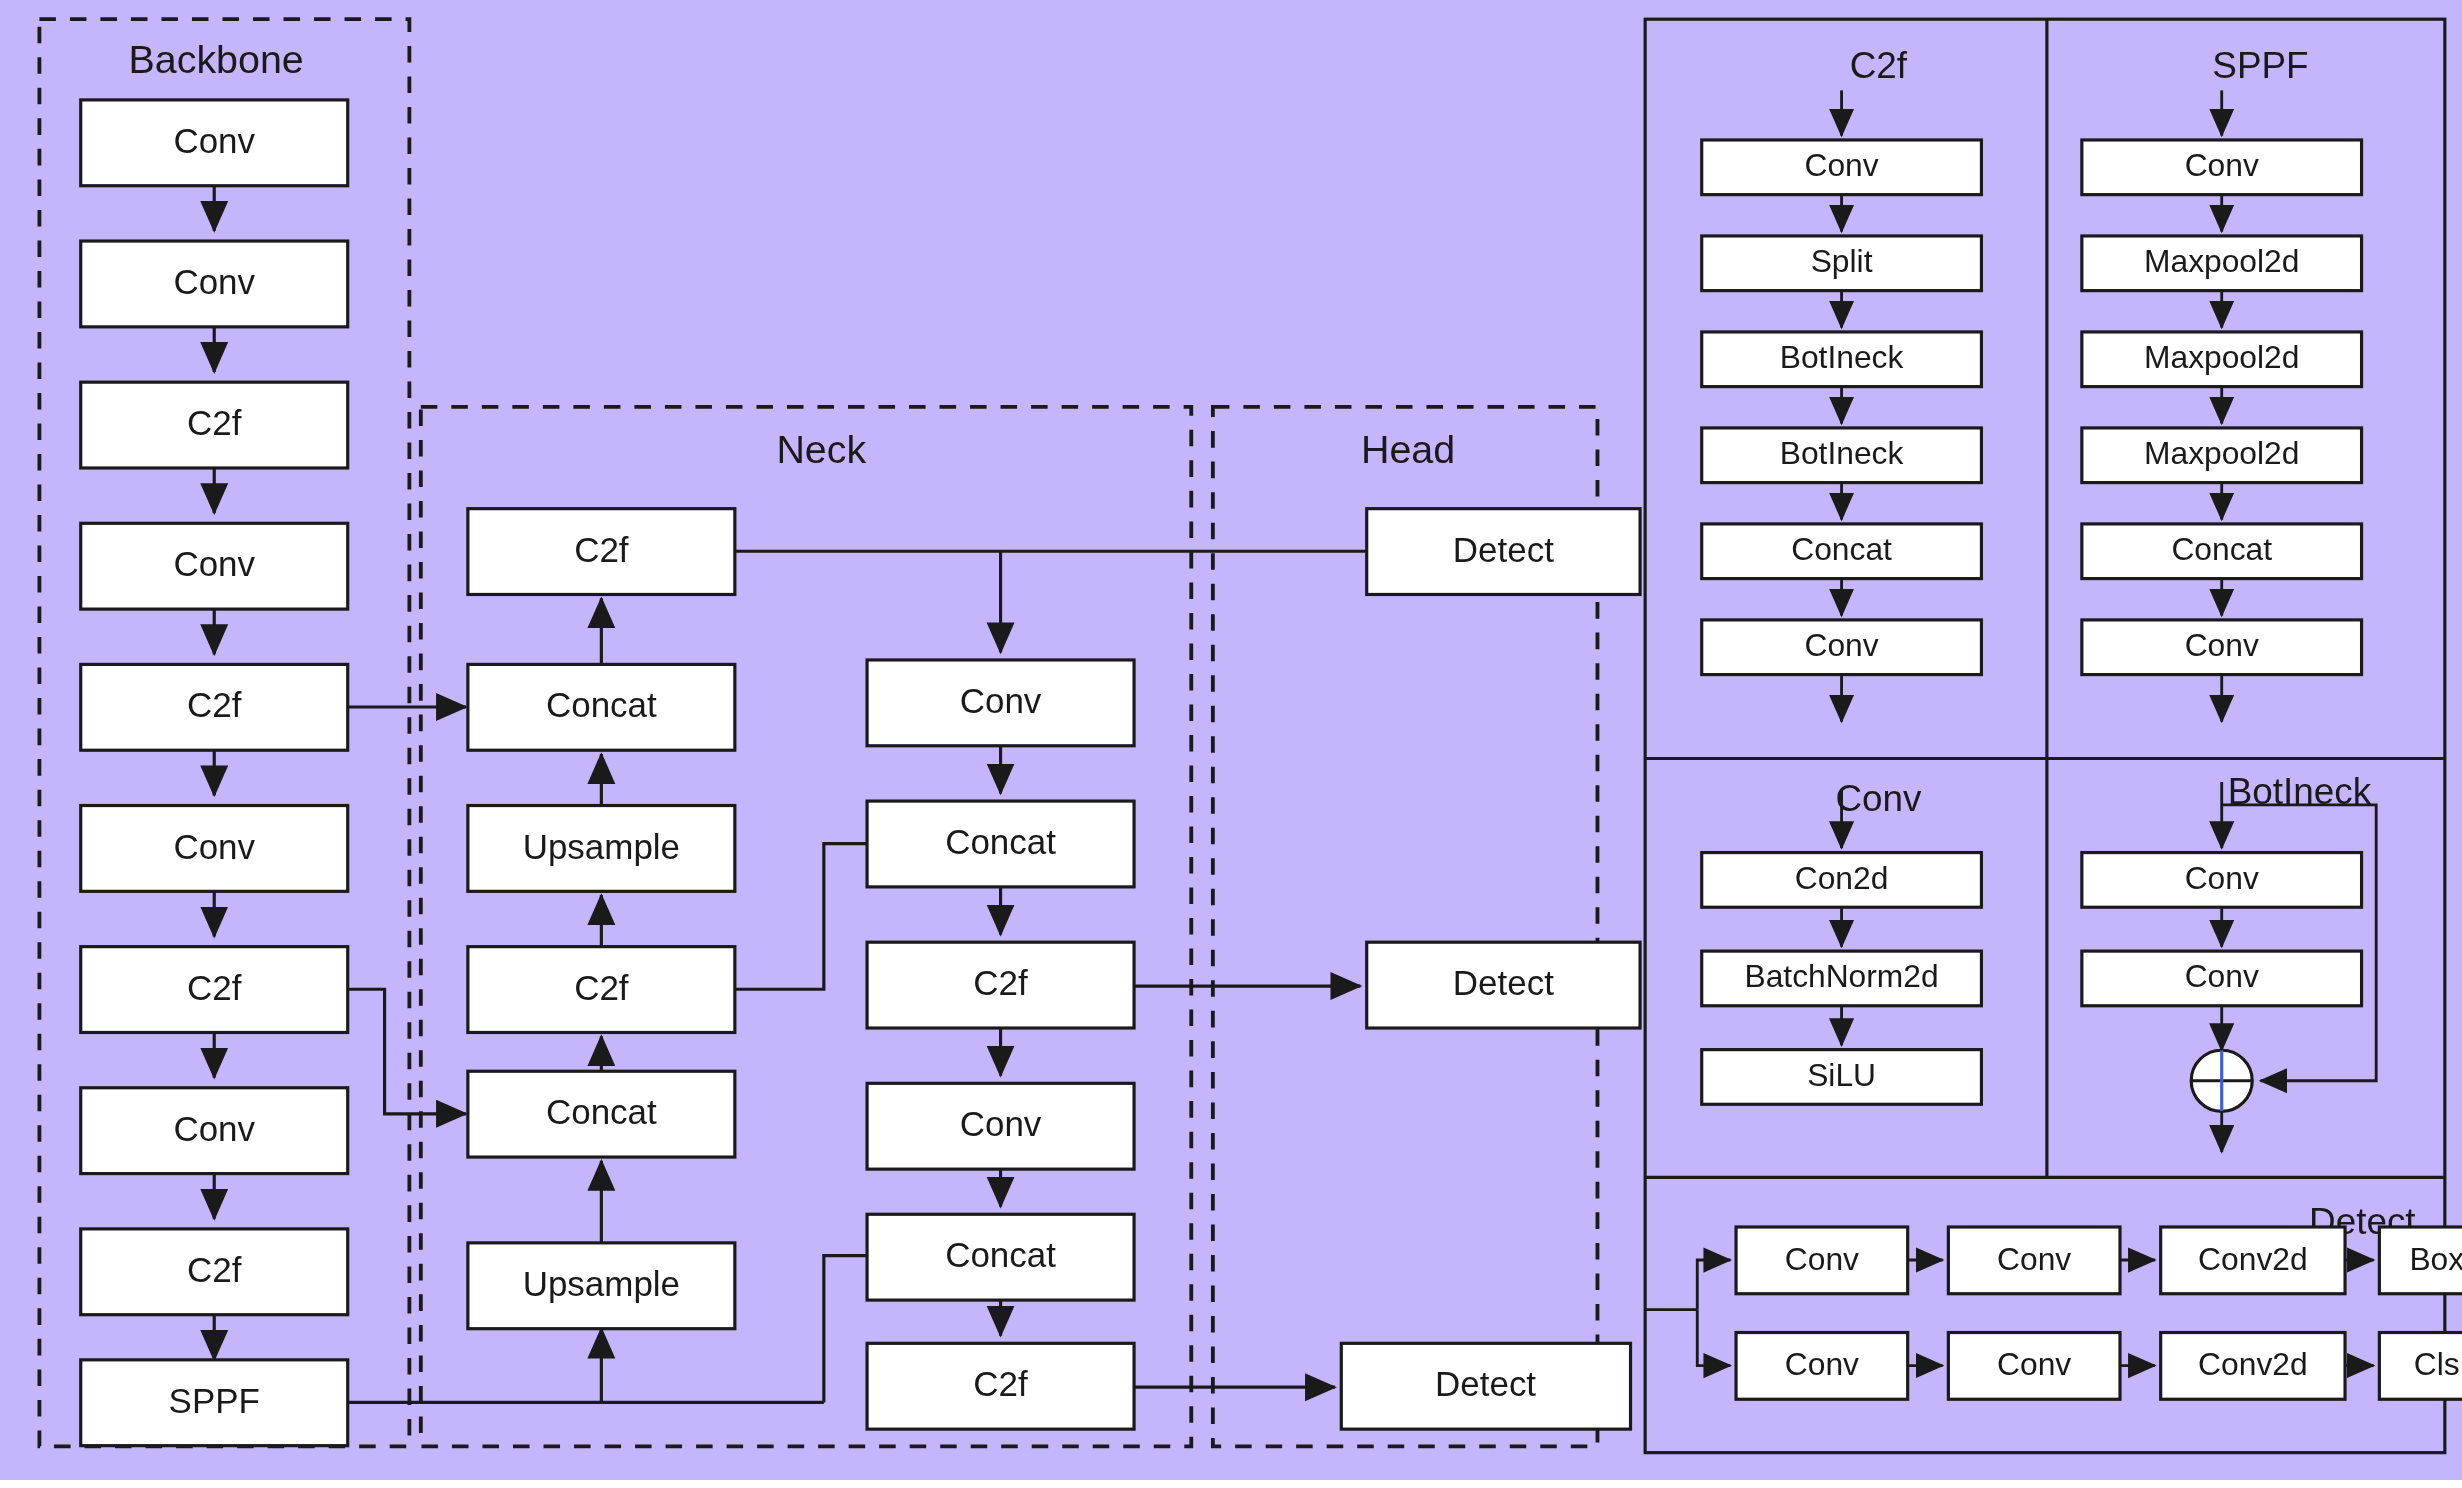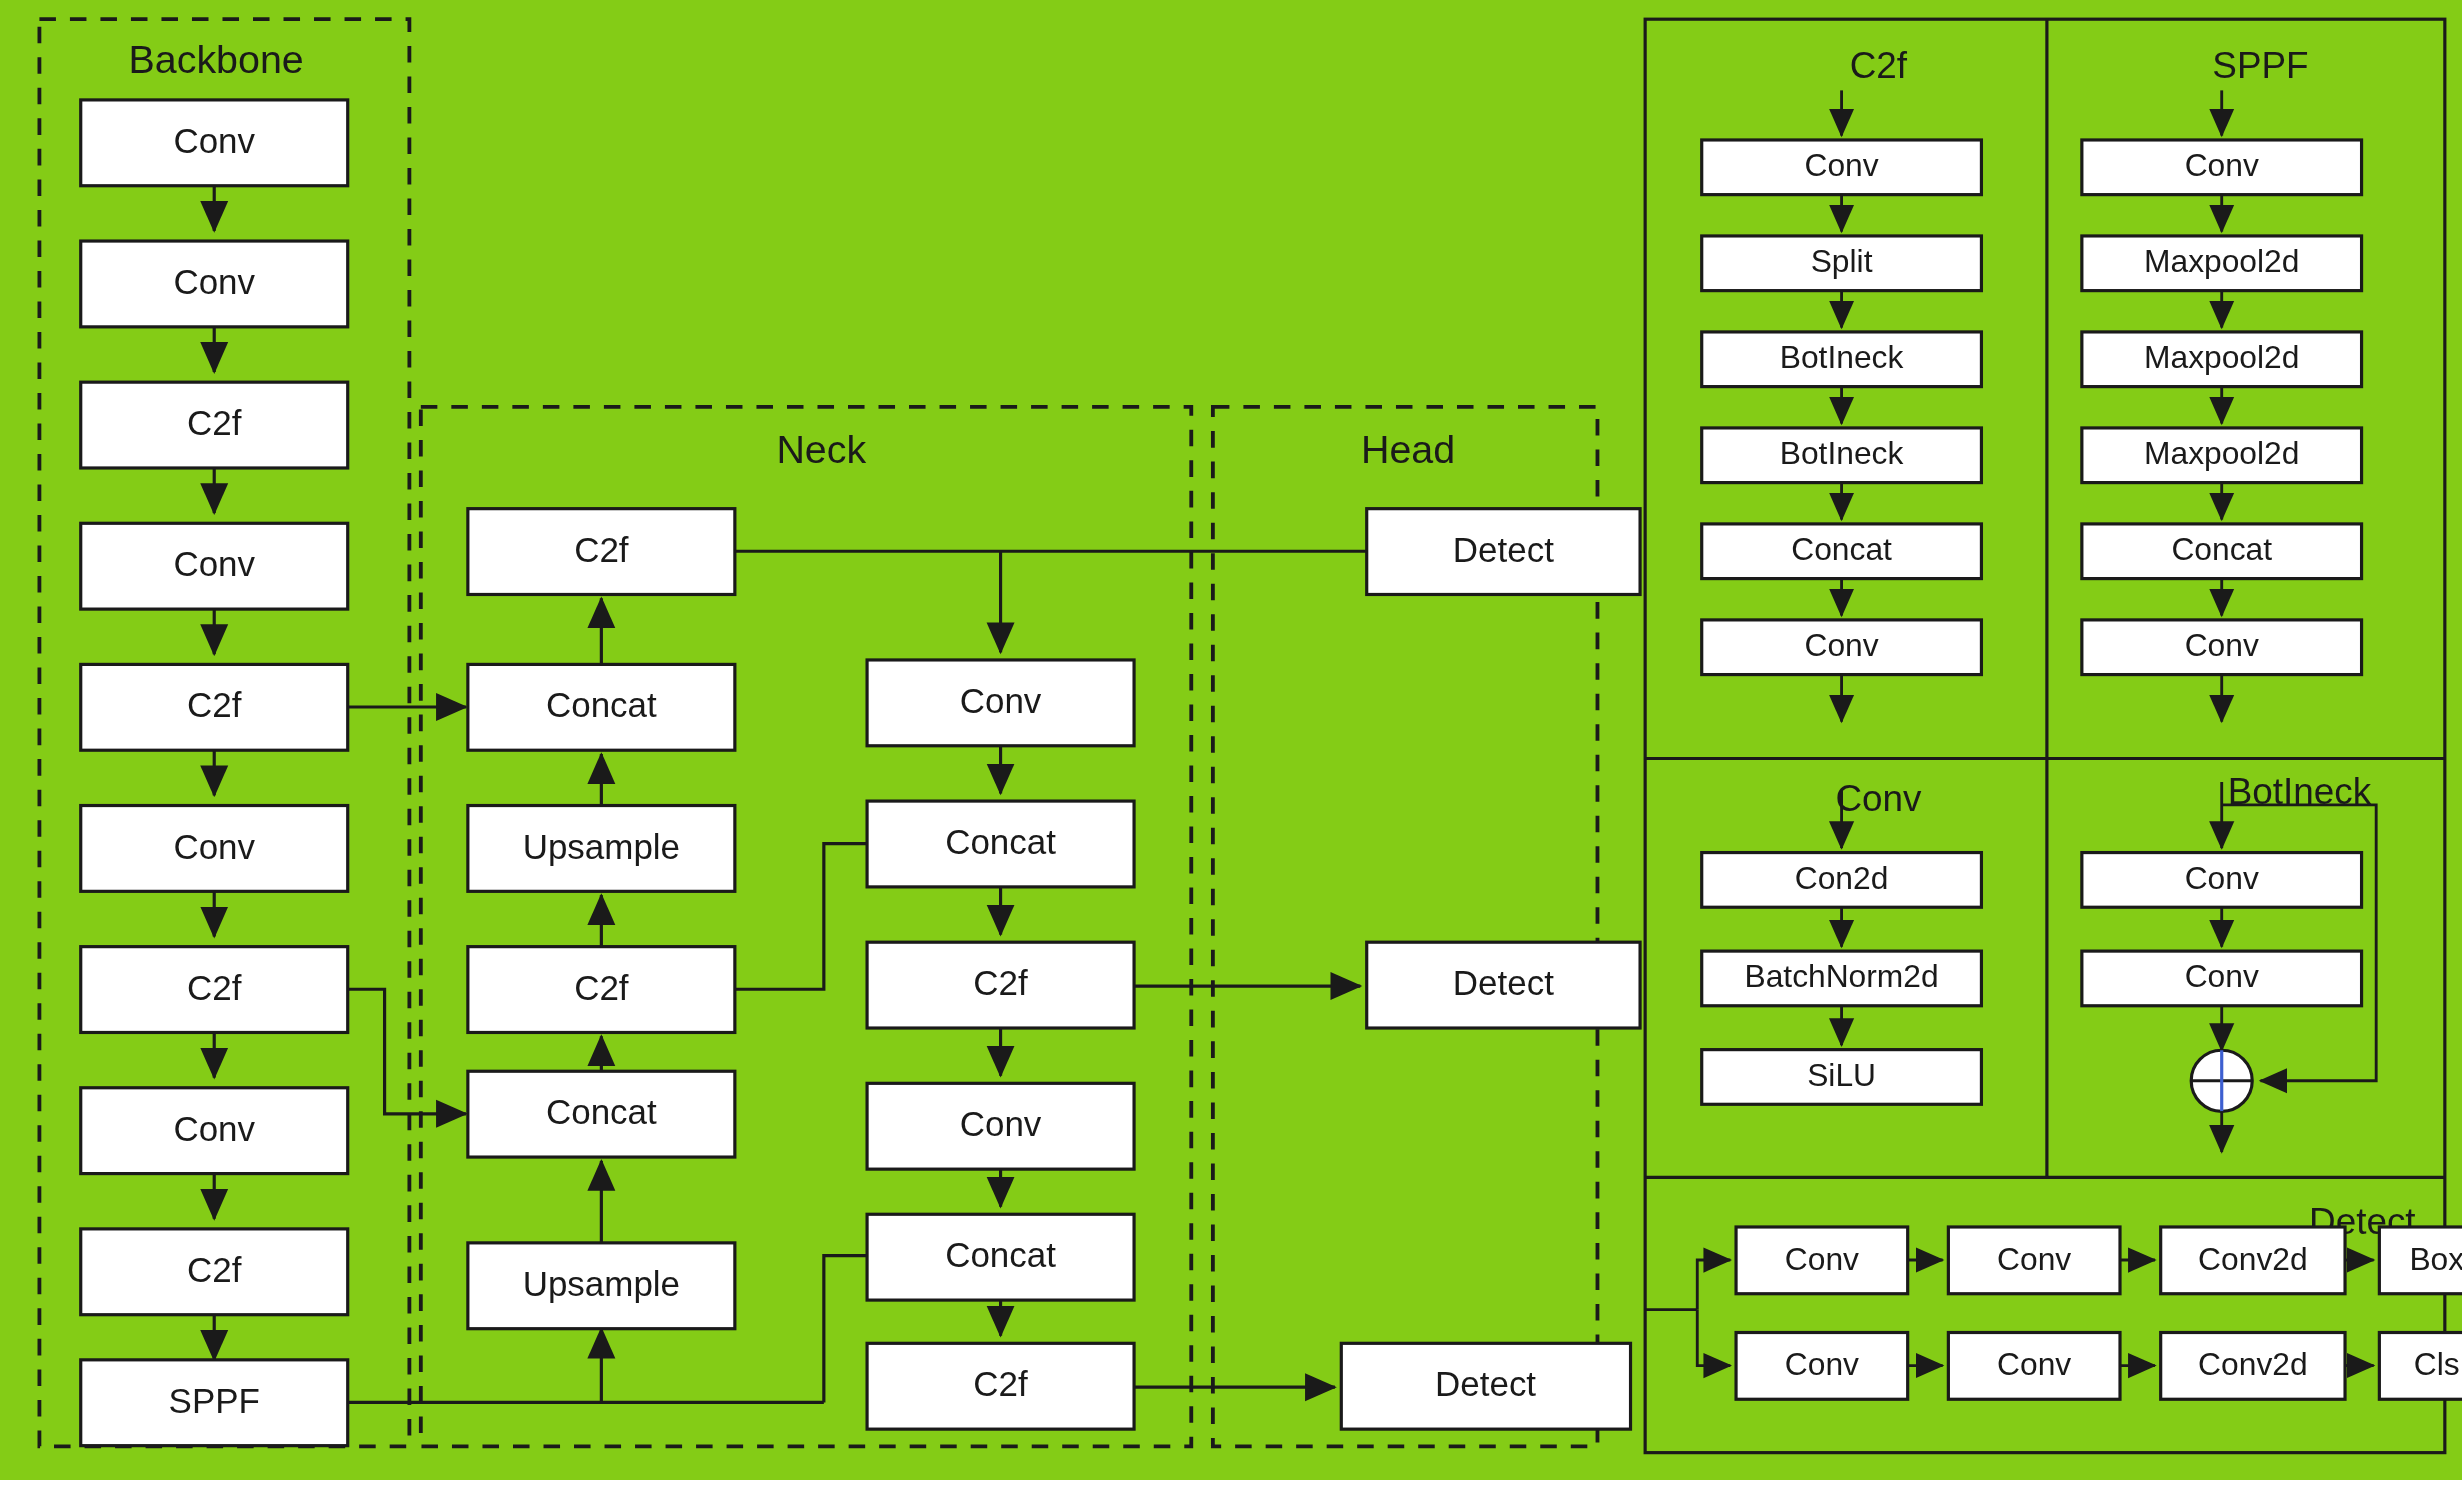--- a/index.html
+++ b/index.html
@@ -1,17 +1,17 @@
 <!DOCTYPE html>
 <html style="font-size:10.2px"><head>
 <meta charset="utf-8">
 <style>
   html,body{margin:0;padding:0;background:#ffffff;}
   body{font-family:"Liberation Sans", sans-serif;}
-  #stage{position:relative;width:2462px;height:1480px;background:#84cc16;overflow:hidden;text-decoration:underline;}
+  #stage{position:relative;width:2462px;height:1480px;background:#c4b5fd;overflow:hidden;text-decoration:underline;}
   svg#canvas{position:absolute;left:0;top:0;width:2462px;height:1489px;}
   .grp-label{font-size:62px;fill:#1a1a1a;text-anchor:middle;dominant-baseline:middle;}
   .blk-label{font-size:55px;fill:#1a1a1a;text-anchor:middle;dominant-baseline:middle;}
   .blk-label.sm{font-size:50px;}
   .panel-title{font-size:58px;fill:#1a1a1a;dominant-baseline:middle;}
   .box{fill:#ffffff;stroke:#1a1a1a;stroke-width:5;}
   .dashbox{fill:none;stroke:#1a1a1a;stroke-width:6;stroke-dasharray:26 22;}
   .frame{fill:none;stroke:#1a1a1a;stroke-width:5;}
   .ln{stroke:#1a1a1a;stroke-width:5;fill:none;}
   .ln-thin{stroke:#1a1a1a;stroke-width:4.5;fill:none;}

